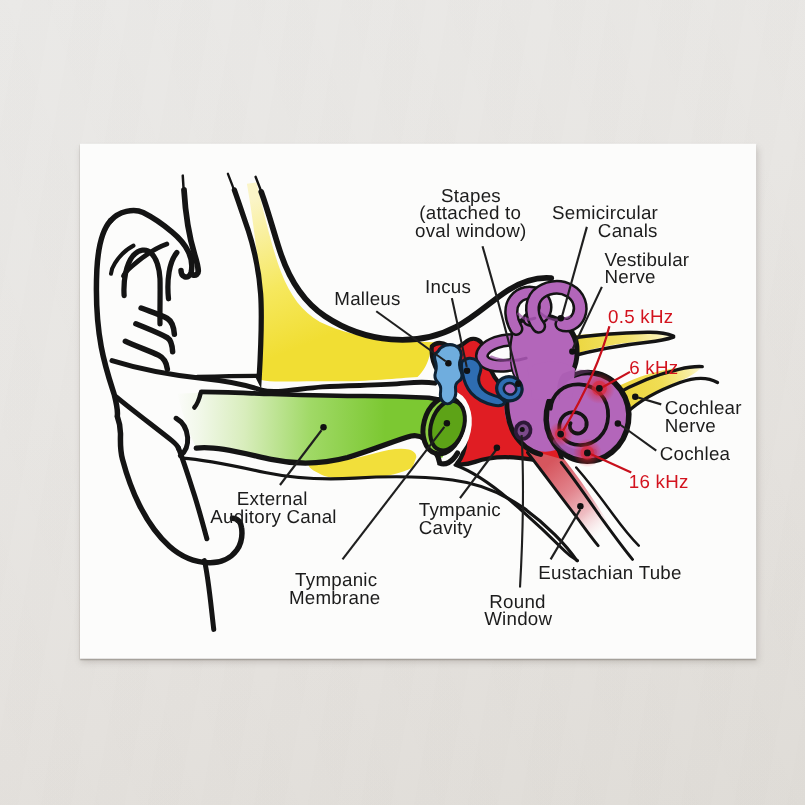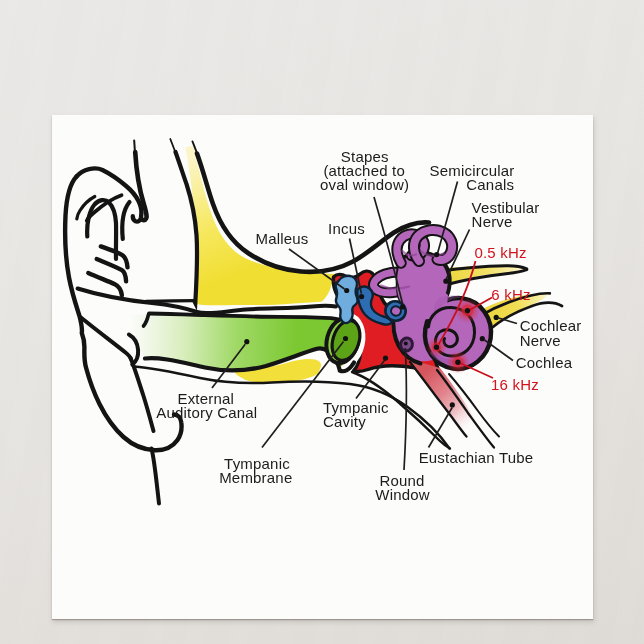--- a/index.html
+++ b/index.html
@@ -7,21 +7,21 @@
   width:644px;height:644px;overflow:hidden;position:relative;
   background:linear-gradient(160deg,#eae9e7 0%,#e8e6e3 40%,#e4e1dd 70%,#dfdcd7 100%);
   font-family:"Liberation Sans",sans-serif;
 }
 #tex{position:absolute;left:0;top:0;width:644px;height:644px;
   background:
    repeating-linear-gradient(100deg, rgba(255,255,255,0.012) 0 18px, rgba(120,110,100,0.006) 18px 42px),
    repeating-linear-gradient(70deg, rgba(255,255,255,0.01) 0 30px, rgba(140,130,120,0.005) 30px 75px);
 }
 #card{
-  position:absolute;left:52px;top:115px;width:541px;height:504px;
+  position:absolute;left:64px;top:115px;width:541px;height:412px;
   background:#fcfcfb;
   box-shadow:0 1px 1px rgba(110,104,96,0.5), 1px 3px 5px rgba(110,104,96,0.25);
 }
 svg{display:block}
 </style>
 </head>
 <body>
 <div id="tex"></div>
 <div id="card">
 <svg width="541" height="412" viewBox="52 115 541 412">

